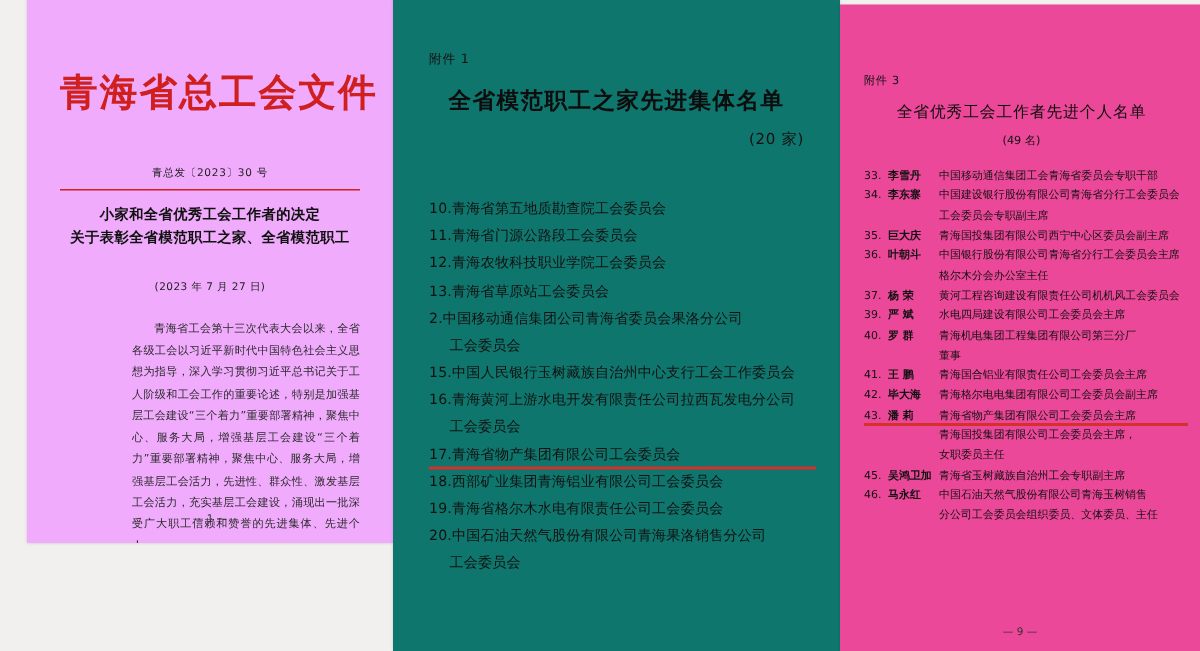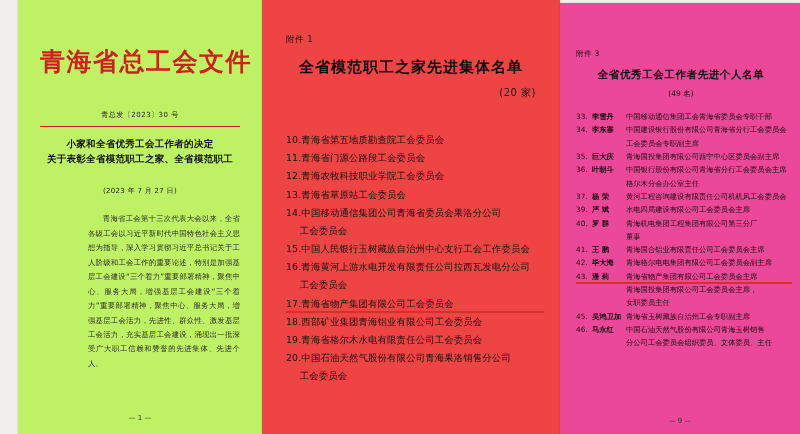--- a/index.html
+++ b/index.html
@@ -20,22 +20,22 @@
     height: 434px;
     background: #f2f0ee;
   }
 
   
   .doc-left {
     position: absolute;
     left: 18px;
     top: 0px;
     width: 244px;
-    height: 434px;
-    background: #bef264;
+    height: 362px;
+    background: #f0abfc;
     box-shadow: 0 0 2px rgba(0,0,0,0.18);
     overflow: hidden;
   }
   .doc-left .inner {
     padding: 30px 22px 10px 22px;
     position: relative;
     height: 100%;
     box-sizing: border-box;
   }
   .masthead {
@@ -97,21 +97,21 @@
     color: #333;
   }
 
   
   .doc-mid {
     position: absolute;
     left: 262px;
     top: 0px;
     width: 298px;
     height: 434px;
-    background: #ef4444;
+    background: #0f766e;
     box-shadow: 0 0 2px rgba(0,0,0,0.15);
     overflow: hidden;
   }
   .doc-mid .inner {
     padding: 34px 24px 10px 24px;
     position: relative;
     height: 100%;
     box-sizing: border-box;
   }
   .attach-label {
@@ -171,21 +171,21 @@
   }
   .r-attach {
     font-size: 7.5px;
     color: #111;
     margin-bottom: 9px;
     letter-spacing: 0.4px;
   }
   .r-title {
     text-align: center;
     font-family: "DejaVu Serif", "Liberation Serif", serif;
-    font-weight: bold;
+    font-weight: normal;
     font-size: 10.5px;
     letter-spacing: 0.6px;
     color: #0d0d0d;
   }
   .r-subtitle {
     text-align: center;
     font-size: 7.5px;
     color: #111;
     margin-top: 7px;
   }
@@ -255,21 +255,21 @@
   <div class="doc-mid">
     <div class="inner">
       <div class="attach-label">附件 1</div>
       <div class="mid-title">全省模范职工之家先进集体名单</div>
       <div class="mid-subtitle">(20 家)</div>
       <div class="mid-list" id="mid-list">
           <div class="li">10.青海省第五地质勘查院工会委员会</div>
           <div class="li">11.青海省门源公路段工会委员会</div>
           <div class="li">12.青海农牧科技职业学院工会委员会</div>
           <div class="li">13.青海省草原站工会委员会</div>
-          <div class="li">14.中国移动通信集团公司青海省委员会果洛分公司</div>
+          <div class="li">2.中国移动通信集团公司青海省委员会果洛分公司</div>
           <div class="li sub">工会委员会</div>
           <div class="li">15.中国人民银行玉树藏族自治州中心支行工会工作委员会</div>
           <div class="li">16.青海黄河上游水电开发有限责任公司拉西瓦发电分公司</div>
           <div class="li sub">工会委员会</div>
           <div class="li" style="position: relative;">17.青海省物产集团有限公司工会委员会<span style="position: absolute; left: 0px; right: -8px; bottom: -1px; height: 1.6px; background: rgb(212, 48, 44);"></span></div>
           <div class="li">18.西部矿业集团青海铝业有限公司工会委员会</div>
           <div class="li">19.青海省格尔木水电有限责任公司工会委员会</div>
           <div class="li">20.中国石油天然气股份有限公司青海果洛销售分公司</div>
           <div class="li sub">工会委员会</div>
         </div>

